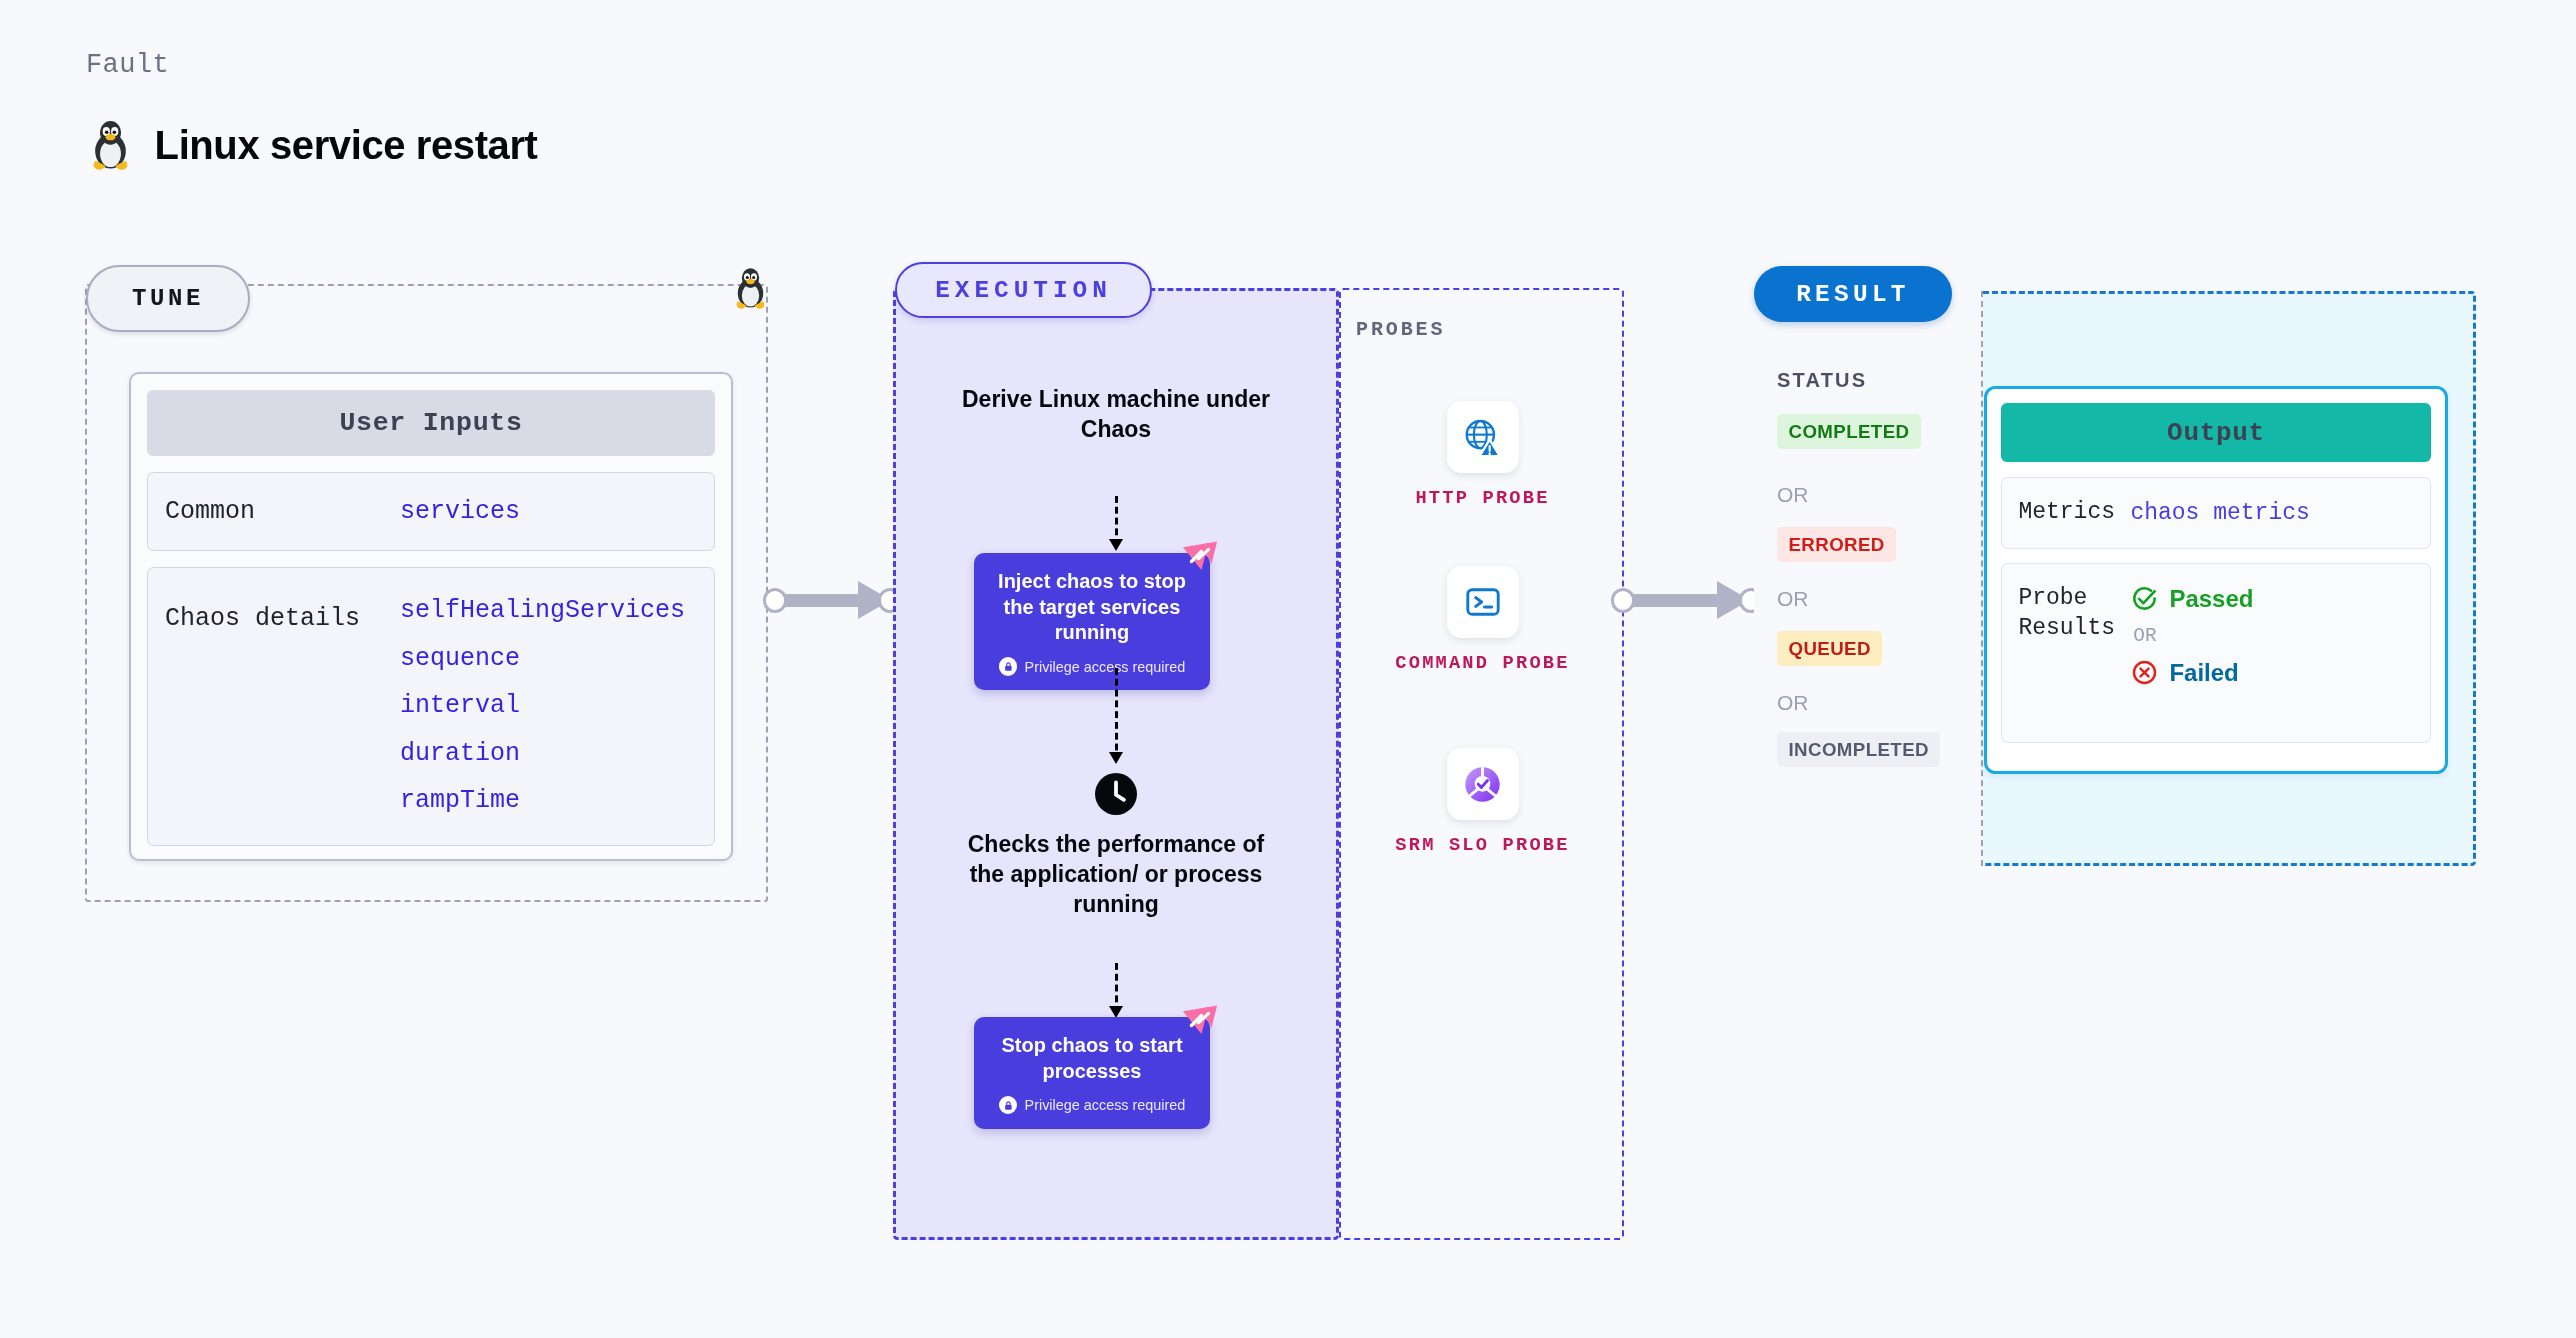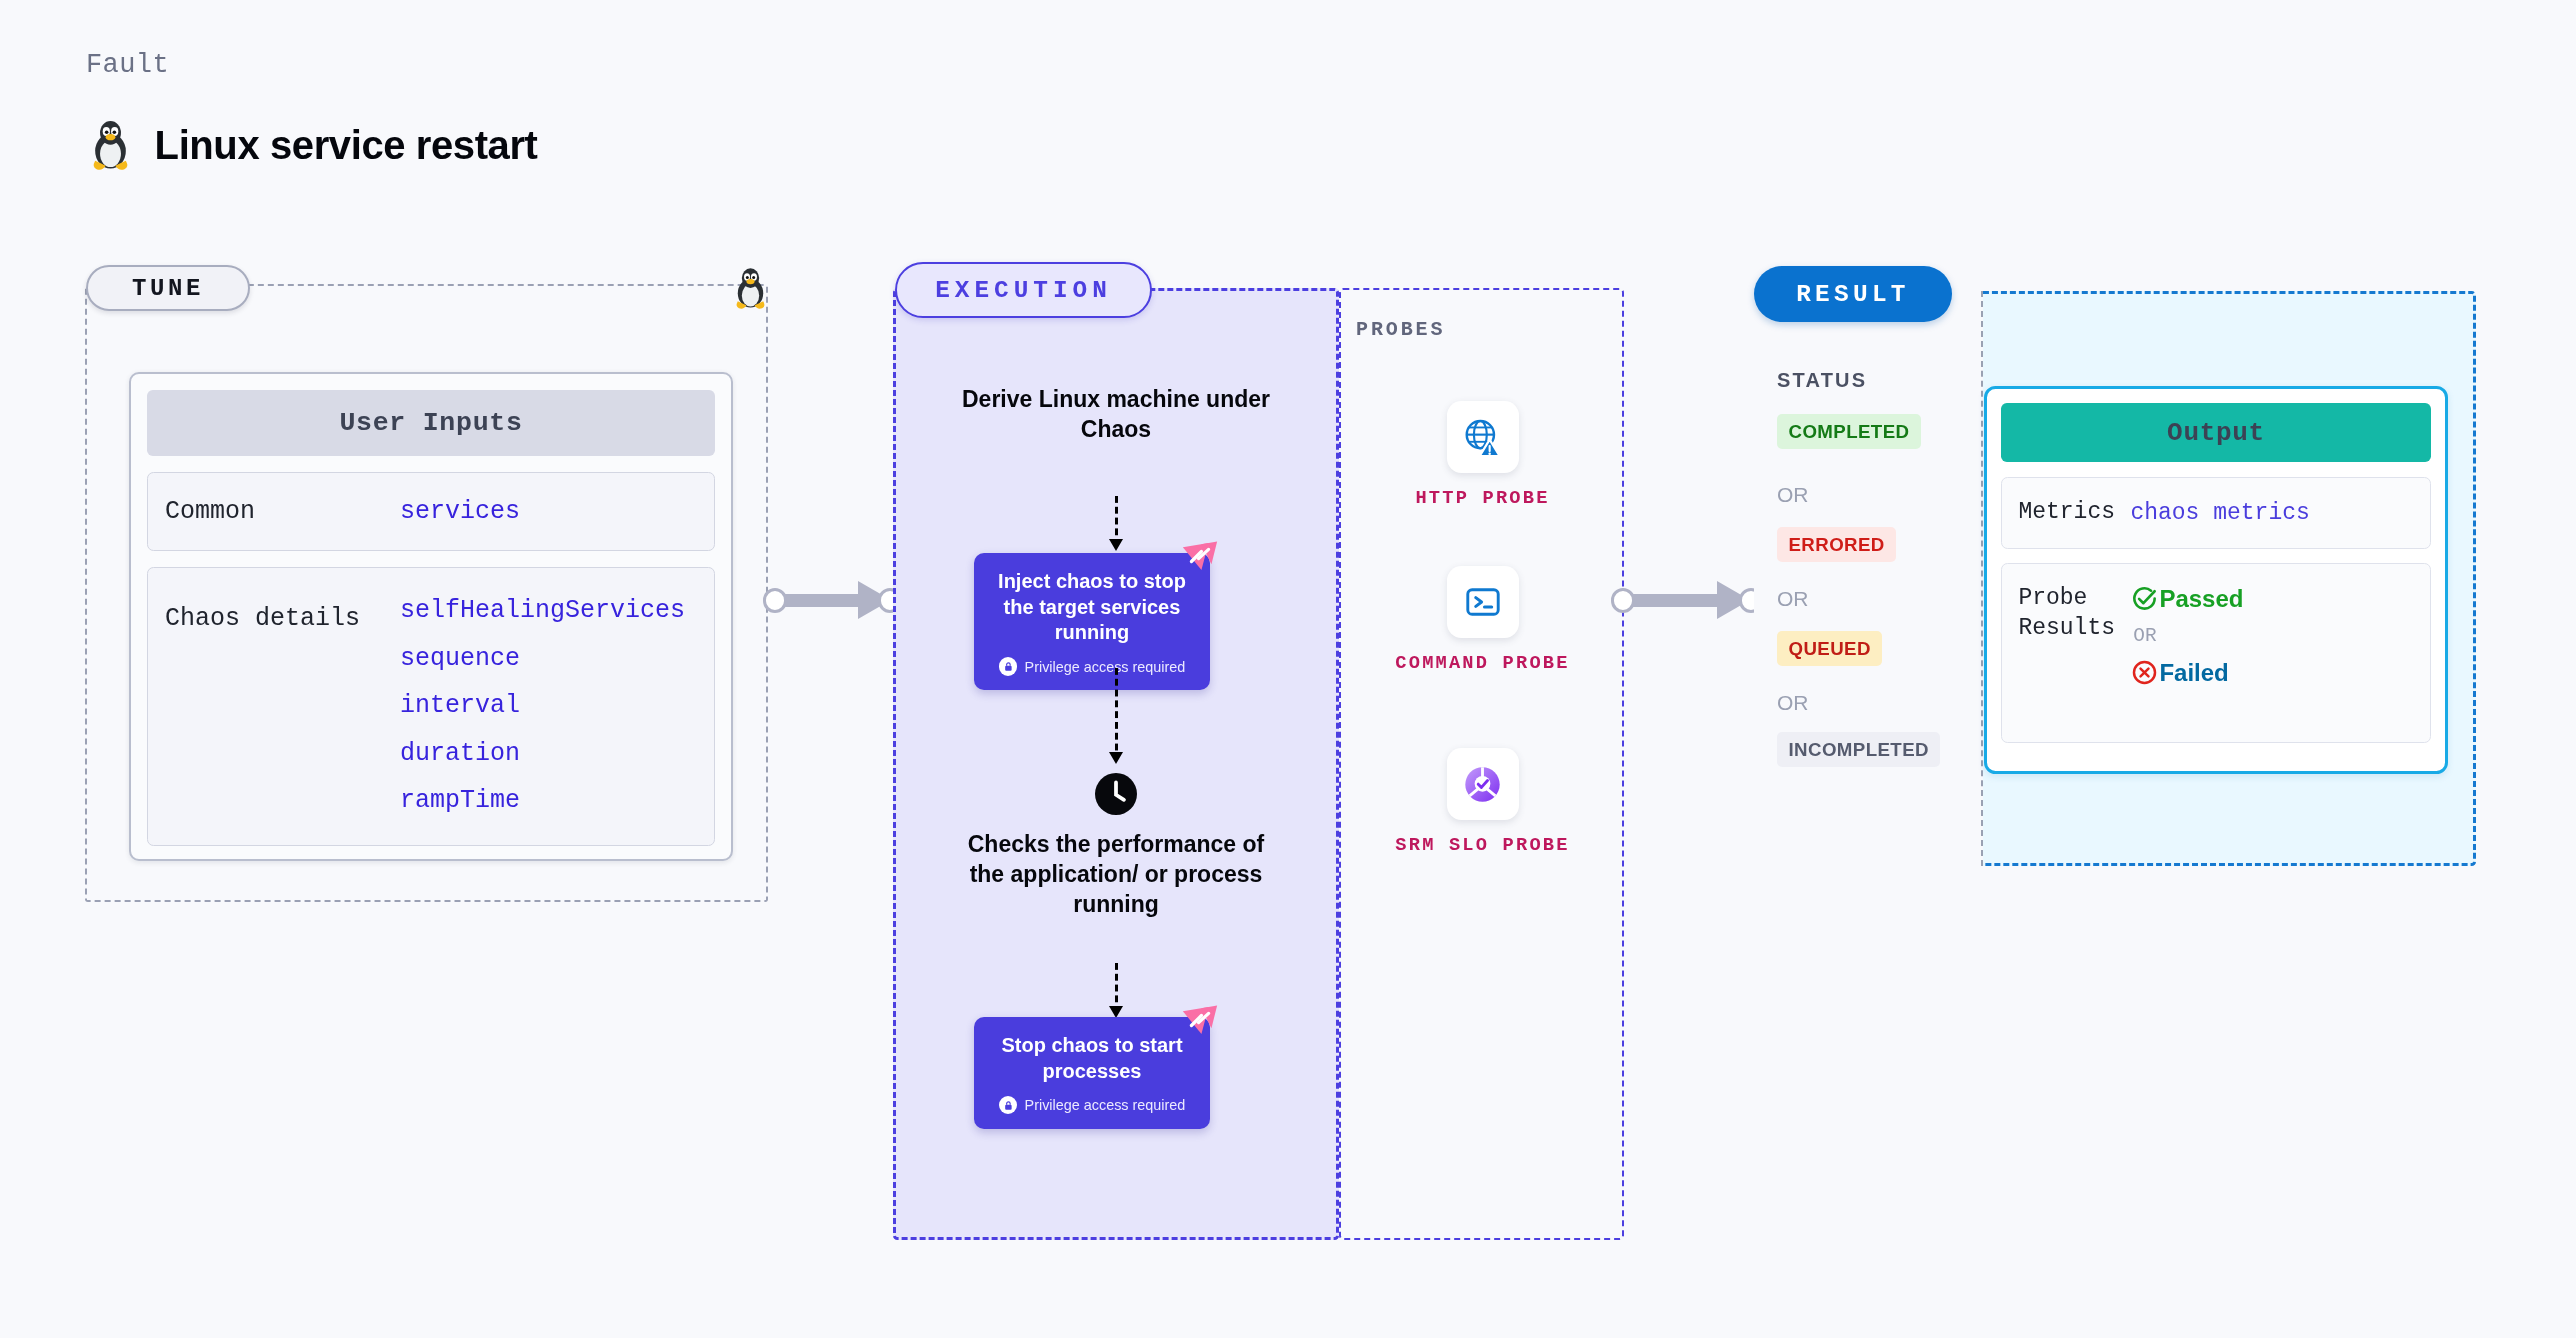--- a/index.html
+++ b/index.html
@@ -32,21 +32,21 @@
   .dashed-box { position: absolute; border-style: dashed; }
   .badge-pill {
     position: absolute; display: flex; align-items: center; justify-content: center;
     font-family: "Liberation Mono", monospace; font-weight: 700;
     border-radius: 718px; z-index: 6;
   }
 
   
   #tune-area { left: 85px; top: 284px; width: 683px; height: 618px;
                border: 2.2px dashed #9ba1b4; border-radius: 2.9px; background: transparent; }
-  #tune-badge { left: 86px; top: 265px; width: 164px; height: 46px;
+  #tune-badge { left: 86px; top: 265px; width: 164px; height: 67px;
                 background: #f1f2f7; border: 2.2px solid #a8adbf; color: #13161f;
                 font-size: 24px; letter-spacing: 3.6px;
                 box-shadow: 0 2.2px 5.8px rgba(30,34,52,.13); }
 
   .card-outer {
     position: absolute; background: #fafbfd; border: 2.2px solid #b9bece;
     border-radius: 10px; box-shadow: 0 1.4px 5px rgba(40,45,70,.10);
   }
   .card-head {
     margin: 16px 16px 0 16px; height: 66px; background: #d8dae6;
@@ -168,21 +168,21 @@
     margin: 14.4px 14.4px 0 14.4px; background: #fafbfd; border: 1.4px solid #dfe2ec;
     border-radius: 6.5px; display: flex; align-items: flex-start; padding: 16px 0;
   }
   .out-key {
     font-family: "Liberation Mono", monospace; font-size: 23px; color: #20242e;
     width: 128px; padding-left: 16px; flex: none; line-height: 1.3;
   }
   .out-val-link {
     font-family: "Liberation Mono", monospace; font-size: 23px; color: #4a3ddd;
   }
-  .res-line { display: flex; align-items: center; }
+  .res-line { display: flex; align-items: center; gap: 10px; }
   .res-pass { font-size: 24px; font-weight: 700; color: #17a024; }
   .res-fail { font-size: 24px; font-weight: 700; color: #0369a1; }
   .res-or { font-family: "Liberation Mono", monospace; font-size: 19.4px; color: #9aa0b2; margin: 11.5px 0 11.5px 2.9px; }
 
   
   .connector { position: absolute; height: 39px; }
   .conn-line { position: absolute; left: 13px; top: 13px; height: 13px; background: #b0b3c6; }
   .conn-head {
     position: absolute; top: 0; width: 0; height: 0;
     border-top: 19.4px solid transparent; border-bottom: 19.4px solid transparent;

